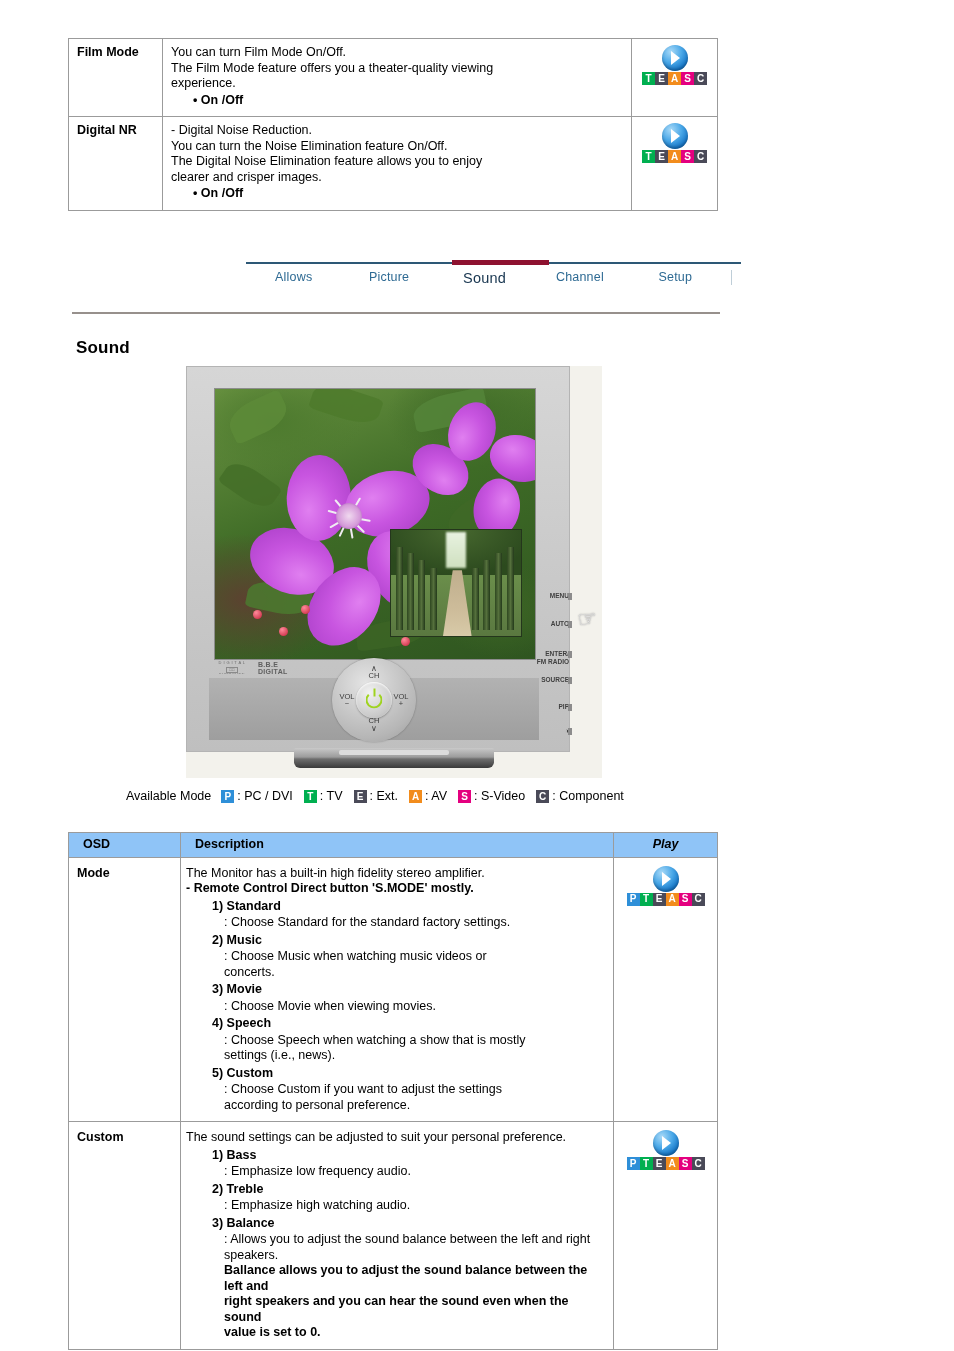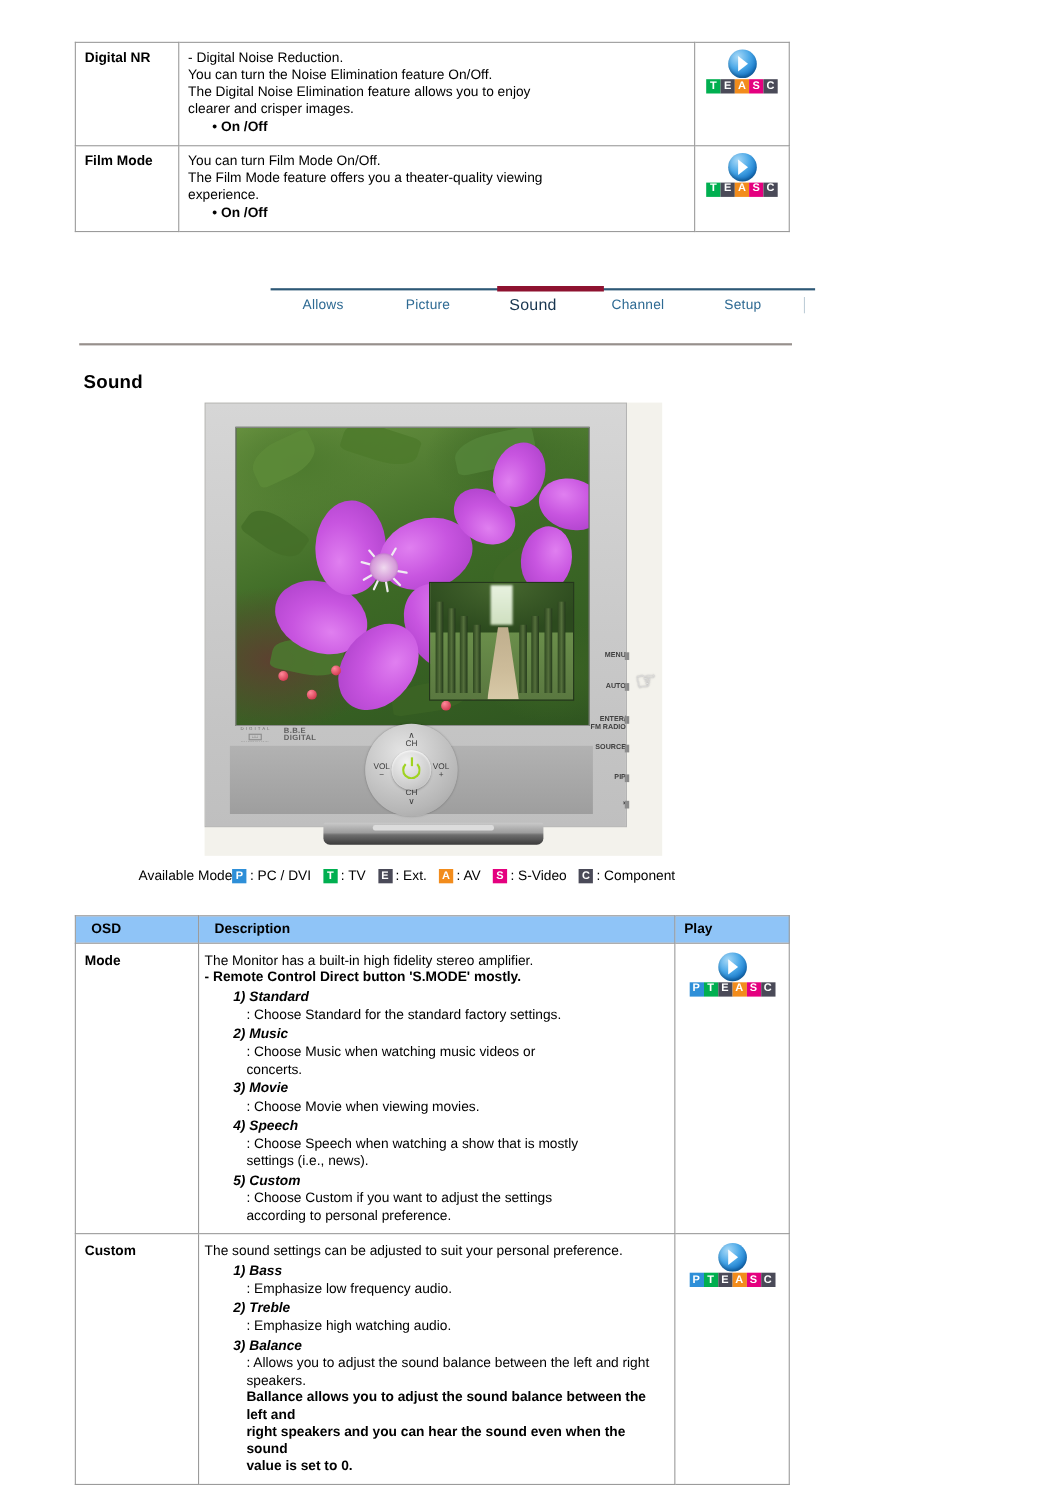--- a/index.html
+++ b/index.html
@@ -466,21 +466,21 @@
   
   .legend {
     position: absolute;
     left: 126px;
     top: 789px;
     font-size: 12.5px;
     display: flex;
     align-items: center;
     white-space: nowrap;
   }
-  .legend-label { }
+  .legend-label { margin-right: 10px; }
   .legend-item {
     display: flex;
     align-items: center;
     margin-right: 11px;
   }
   .legend-badge {
     width: 13px;
     height: 13px;
     font-size: 10px;
     font-weight: bold;
@@ -499,29 +499,28 @@
     width: 650px;
   }
   .sound-table th {
     background: #8fc4f7;
     font-size: 12.5px;
     font-weight: bold;
     text-align: left;
     padding: 4px 8px 4px 14px;
     height: 13px;
   }
-  .sound-table th.center { padding-left: 8px; }
+  .sound-table th.center { text-align: center; padding-left: 8px; font-style: italic; }
   .sound-table td { padding-top: 8px; margin-left: 14px; }
   .sound-table .desc-cell { padding-left: 5px; padding-right: 6px; }
   .lvl1 {
     font-weight: bold;
     display: block;
     padding-left: 26px;
     margin-top: 2px;
-    font-style: italic;
   }
   .lvl2 {
     display: block;
     padding-left: 38px;
     margin-top: 1px;
   }
   .bold-note {
     font-weight: bold;
     display: block;
     padding-left: 38px;
@@ -536,42 +535,42 @@
 <div class="page">
 
   <table class="doc-table top-table">
     <colgroup>
         <col class="col-osd">
         <col>
         <col class="col-play">
       </colgroup>
     <tbody id="top-table-body">
         <tr>
-          <td class="osd-cell">Digital NR</td>
+          <td class="osd-cell">Film Mode</td>
           <td class="desc-cell">
-            <span class="hang">- Digital Noise Reduction.</span>
-            <span class="hang">You can turn the Noise Elimination feature On/Off.</span>
-            <span class="hang">The Digital Noise Elimination feature allows you to enjoy</span>
-            <span class="hang">clearer and crisper images.</span>
+            <span class="hang">You can turn Film Mode On/Off.</span>
+            <span class="hang">The Film Mode feature offers you a theater-quality viewing</span>
+            <span class="hang">experience.</span>
             <span class="bullet">• On /Off</span>
           </td>
           <td class="play-cell"><div class="play-icon-wrap"><div class="disc"></div><div class="badges">
                 <div class="badge" style="background: rgb(0, 175, 80);">T</div>
                 <div class="badge" style="background: rgb(74, 74, 88);">E</div>
                 <div class="badge" style="background: rgb(242, 140, 28);">A</div>
                 <div class="badge" style="background: rgb(228, 0, 127);">S</div>
                 <div class="badge" style="background: rgb(74, 74, 88);">C</div>
               </div></div></td>
         </tr>
         <tr>
-          <td class="osd-cell">Film Mode</td>
+          <td class="osd-cell">Digital NR</td>
           <td class="desc-cell">
-            <span class="hang">You can turn Film Mode On/Off.</span>
-            <span class="hang">The Film Mode feature offers you a theater-quality viewing</span>
-            <span class="hang">experience.</span>
+            <span class="hang">- Digital Noise Reduction.</span>
+            <span class="hang">You can turn the Noise Elimination feature On/Off.</span>
+            <span class="hang">The Digital Noise Elimination feature allows you to enjoy</span>
+            <span class="hang">clearer and crisper images.</span>
             <span class="bullet">• On /Off</span>
           </td>
           <td class="play-cell"><div class="play-icon-wrap"><div class="disc"></div><div class="badges">
                 <div class="badge" style="background: rgb(0, 175, 80);">T</div>
                 <div class="badge" style="background: rgb(74, 74, 88);">E</div>
                 <div class="badge" style="background: rgb(242, 140, 28);">A</div>
                 <div class="badge" style="background: rgb(228, 0, 127);">S</div>
                 <div class="badge" style="background: rgb(74, 74, 88);">C</div>
               </div></div></td>
         </tr>

